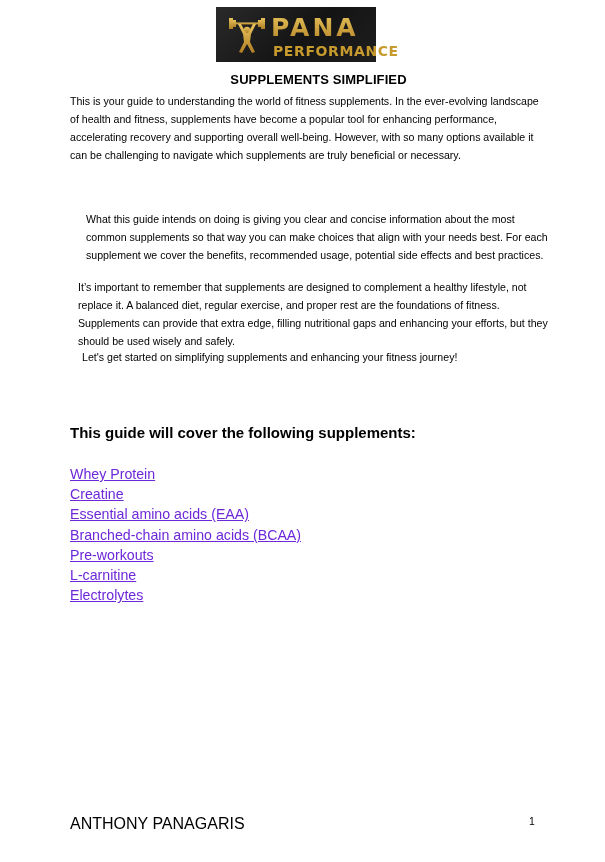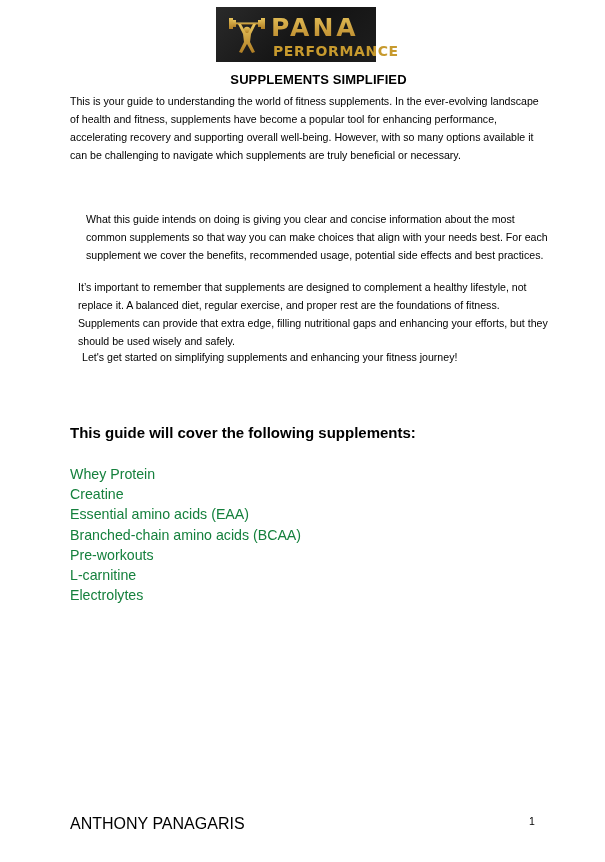--- a/index.html
+++ b/index.html
@@ -30,21 +30,21 @@
       font-weight: bold; font-size: 13px; letter-spacing: 0.1px; margin-left: 16px;
     }
     .para {
       position: absolute; left: 70px; width: 470px; font-size: 10.6px; line-height: 18px;
     }
     .heading2 {
       position: absolute; left: 70px; top: 424px; font-weight: bold; font-size: 15px;
     }
     .supp-list { position: absolute; left: 70px; top: 464px; list-style: none; margin: 0; padding: 0; }
     .supp-list li { height: 20.2px; line-height: 20px; font-size: 14.2px; }
-    .supp-list a { color: #15803d; cursor: pointer; }
+    .supp-list a { color: #6d28d9; text-decoration: underline; cursor: pointer; }
     .footer-left { position: absolute; left: 70px; top: 815px; font-size: 16px; }
     .footer-right { position: absolute; left: 529px; top: 815px; font-size: 10.5px; }
   </style>
 </head>
 <body>
 
 <div class="logo">
   <svg width="40" height="40" viewBox="0 0 40 40">
     <defs>
       <linearGradient id="g" x1="0" y1="0" x2="0" y2="1">

